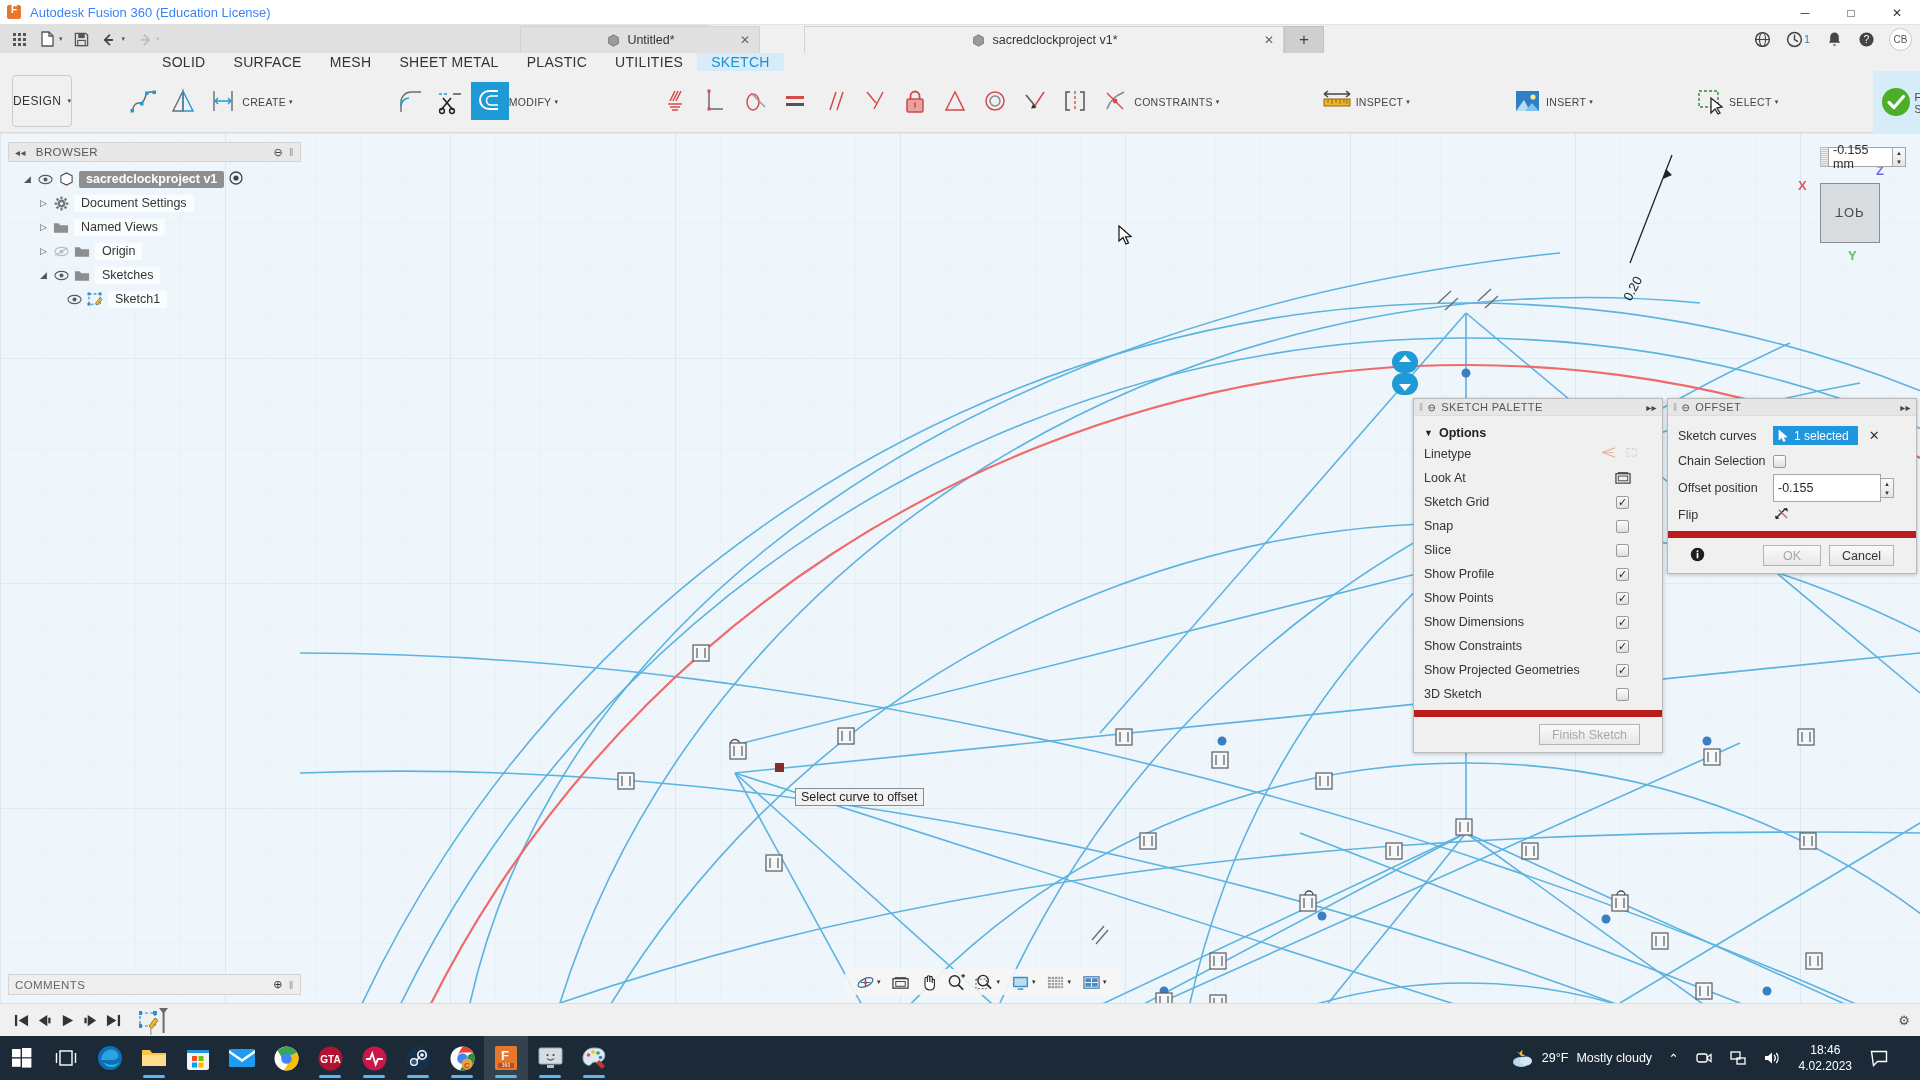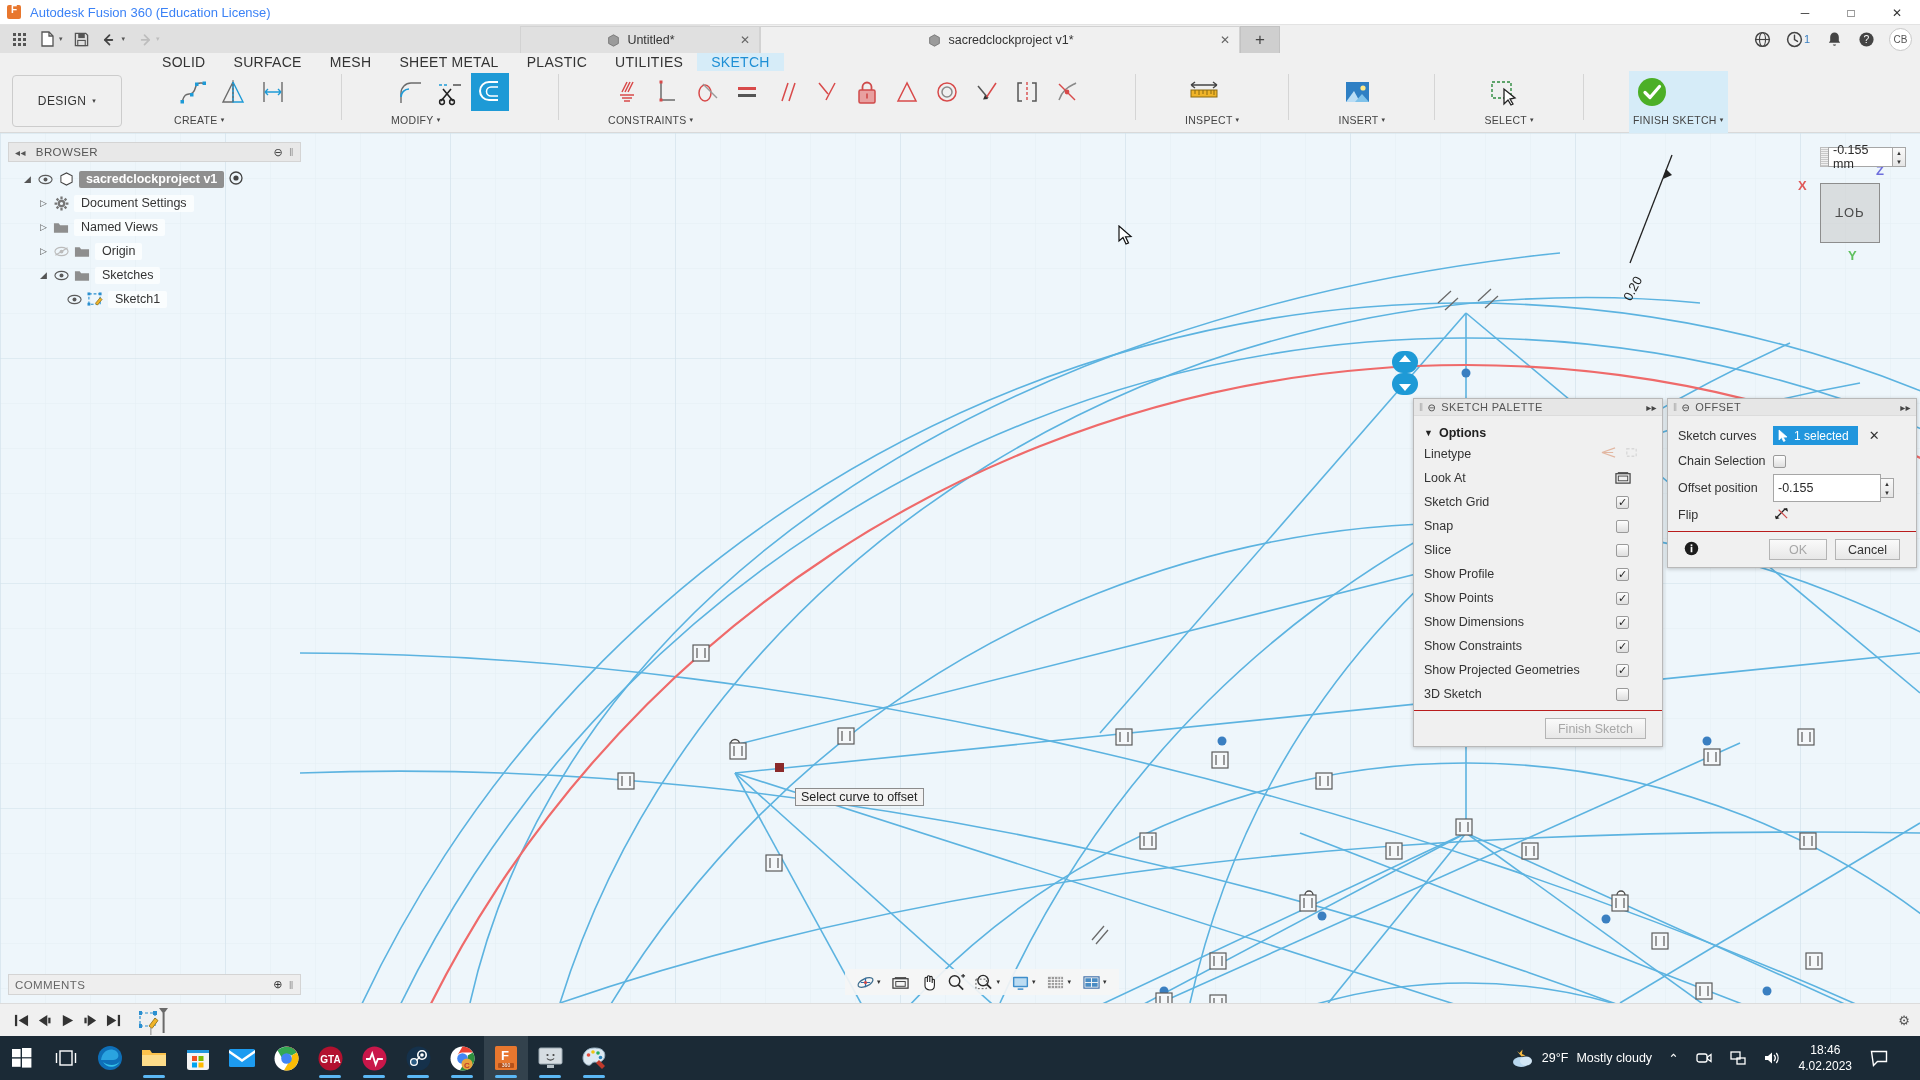--- a/index.html
+++ b/index.html
@@ -31,21 +31,21 @@
     grid-template-rows:repeat(3,3px); gap:2px; }
   .grid9 i { background:#555; display:block; width:3px; height:3px;}
 
   
   .doctabs { position:absolute; left:520px; top:0; height:28px; display:flex;
     align-items:flex-end; }
   .doctab { height:27px; display:flex; align-items:center; padding:0 10px 0 12px;
     background:#e0e0e0; border:1px solid #d2d2d2; border-bottom:none;
     font-size:12.5px; color:#333; min-width:240px; justify-content:center;
     position:relative; }
-  .doctab.active { background:#f0f0f0; }
+  .doctab.active { background:#f0f0f0;margin-left:44px; }
   .doctab .cube { width:13px; height:13px; margin-right:7px; flex:0 0 auto;}
   .doctab .x { position:absolute; right:9px; font-size:12px; color:#666;}
   .tabplus { width:40px; height:27px; background:#cfcfcf; display:flex;
     align-items:center; justify-content:center; font-size:17px; color:#444;
     border:1px solid #c2c2c2; border-bottom:none;}
   .tb-right { position:absolute; right:8px; top:0; height:28px; display:flex;
     align-items:center; gap:2px; }
   .tbr-btn { width:30px; height:26px; display:flex; align-items:center;
     justify-content:center; position:relative; color:#444; }
   .tbr-badge { font-size:11px; color:#3a7fc1; margin-left:1px; }
@@ -58,21 +58,21 @@
     padding-left:148px; font-size:14px; letter-spacing:.3px; }
   .ribtab { padding:0 14px; color:#333; height:18px; line-height:18px; }
   .ribtab.active { color:#1e8fd5; background:#d6ecf8; }
 
   
   .ribbon { height:62px; background:#f0f0f0; display:flex; align-items:flex-start;
     border-bottom:1px solid #d9d9d9; position:relative;gap:40px; }
   .design-btn { width:110px; height:52px; margin:4px 8px 0 12px; border:1px solid #ccc;
     border-radius:4px; background:#f0f0f0; display:flex; align-items:center;
     justify-content:center; font-size:12px; letter-spacing:.4px; color:#333;}
-  .rgroup { display:flex; flex-direction:column; height:60px;
+  .rgroup { display:flex; flex-direction:row; align-items:center; height:60px;
     padding:0 4px; }
   .rgroup-icons { display:flex; align-items:center; height:42px; gap:2px; }
   .rgroup-label { font-size:10.5px; color:#444; letter-spacing:.3px;
     margin-top:1px; display:flex; align-items:center; gap:3px;}
   .ricon { width:38px; height:38px; display:flex; align-items:center;
     justify-content:center; }
   .ricon.sel { background:#1e9ad6; }
   .rsep { width:1px; height:46px; background:#d5d5d5; margin:3px 5px 0; }
   .finish-grp { background:#d6ecf8; height:62px; }
   .caret-dn { font-size:7px; color:#444; }
@@ -120,21 +120,21 @@
   .dlg-head .grip { color:#aaa; margin-right:4px; font-size:10px;}
   .dlg-head .min { margin-right:5px; font-size:10px; color:#444;}
   .dlg-head .expand { margin-left:auto; font-size:10px; color:#444;}
   .dlg-body { padding:6px 0 4px; }
   .dlg-row { display:flex; align-items:center; height:24px; padding:0 10px; }
   .dlg-label { flex:1; color:#333; }
   .chk { width:13px; height:13px; border:1px solid #9a9a9a; border-radius:2px;
     background:linear-gradient(#fefefe,#dedede); display:flex;
     align-items:center; justify-content:center; font-size:11px; color:#222;
     margin-right:23px; flex:0 0 auto;}
-  .dlg-foot { border-top:1px solid #b91c1c; padding:7px 16px; display:flex;
+  .dlg-foot { border-top:7px solid #b91c1c; padding:7px 22px; display:flex;
     align-items:center; }
   .btn { min-width:58px; height:21px; border:1px solid #b4b4b4;
     background:linear-gradient(#fafafa,#e7e7e7); font-size:12.5px; color:#333;
     display:flex; align-items:center; justify-content:center; padding:0 12px;}
   .btn.disabled { color:#a7a7a7; }
 
   
   #sketch-palette { left:1413px; top:265px; width:250px; }
   .sp-section { padding:4px 10px 2px; display:flex; align-items:center;
     font-weight:bold; font-size:12.5px; color:#222; gap:6px;}

